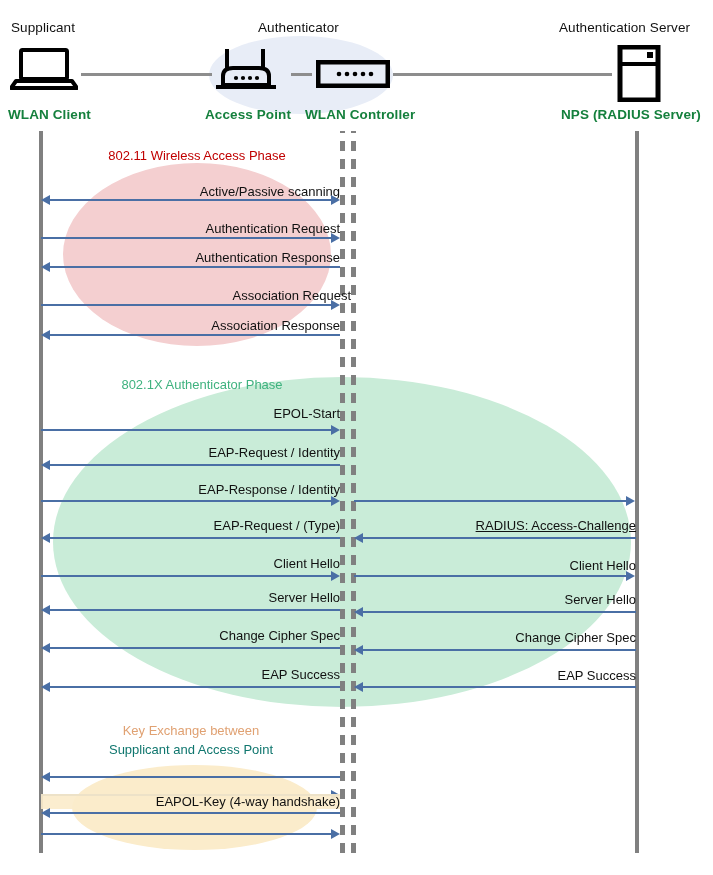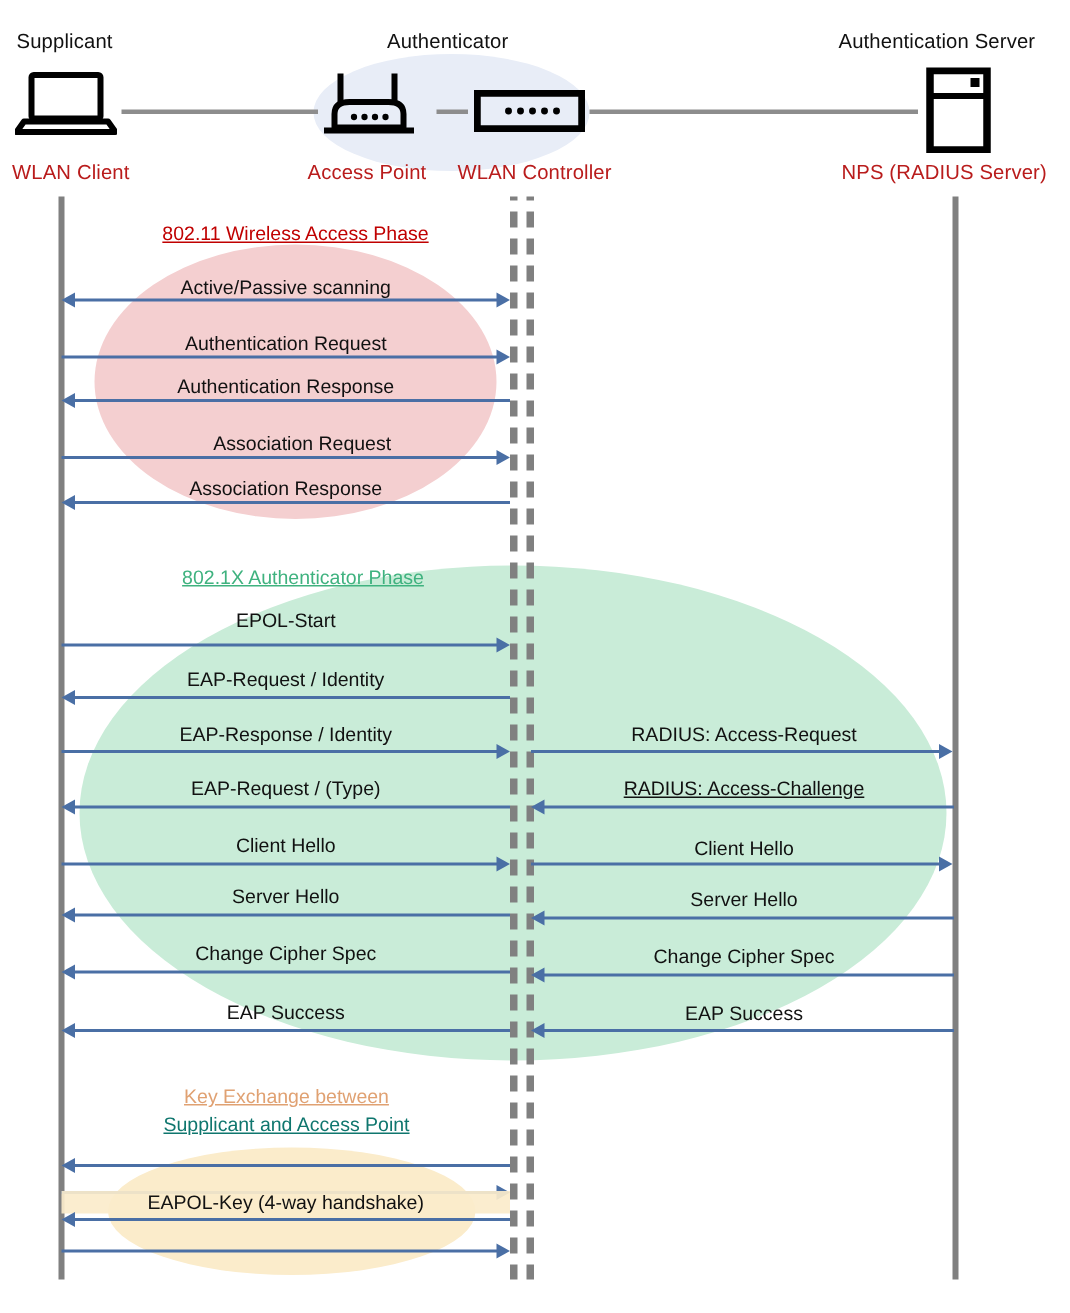--- a/index.html
+++ b/index.html
@@ -23,23 +23,24 @@
   .actor-title {
     position: absolute;
     font-size: 13.5px;
     color: #111111;
     white-space: nowrap;
     letter-spacing: 0.1px;
   }
   .actor-sublabel {
     position: absolute;
     font-size: 13.5px;
-    color: #b91c1c;
+    color: #15803d;
     white-space: nowrap;
     letter-spacing: 0.1px;
+    font-weight: bold;
   }
   .auth-blob {
     position: absolute;
     border-radius: 50%;
     background: #e8edf7;
   }
   .link-line {
     position: absolute;
     height: 3px;
     background: #8d8d8d;
@@ -70,42 +71,41 @@
   .blob-green  { background: #c9ecd8; }
   .blob-orange { background: #fbeccb; }
 
   
   .phase-label {
     position: absolute;
     font-size: 13px;
     text-align: center;
     white-space: nowrap;
     line-height: 19px;
-    text-decoration: underline;
   }
   
   .msg-line {
     position: absolute;
     height: 2px;
     background: #4a6fa5;
   }
   .msg-head {
     position: absolute;
     width: 0;
     height: 0;
     border-top: 5px solid transparent;
     border-bottom: 5px solid transparent;
   }
   .head-right { border-left: 9px solid #4a6fa5; }
   .head-left  { border-right: 9px solid #4a6fa5; }
   .msg-label {
     position: absolute;
     font-size: 13px;
     color: #111111;
-    text-align: center;
+    text-align: right;
     white-space: nowrap;
   }
 </style>
 </head>
 <body>
 
 <div id="canvas">
 
   <div class="auth-blob" style="left:209px; top:36px; width:184px; height:78px;"></div>
 
@@ -236,21 +236,20 @@
   <div class="msg-line" style="left:41px; top:794px; width:292px;"></div>
   <div class="msg-head head-right" style="left:331px; top:790px;"></div>
 
   <div class="msg-label" style="left:41px; top:794px; width:299px; background:rgba(251,236,203,0.92);">EAPOL-Key (4-way handshake)</div>
   <div class="msg-line" style="left:46px; top:812px; width:294px;"></div>
   <div class="msg-head head-left" style="left:41px; top:808px;"></div>
 
   <div class="msg-line" style="left:41px; top:833px; width:292px;"></div>
   <div class="msg-head head-right" style="left:331px; top:829px;"></div>
 
-  <div class="msg-label" style="left:356px; top:482px; width:280px;">RADIUS: Access-Request</div>
   <div class="msg-line" style="left:354px; top:500px; width:273px;"></div>
   <div class="msg-head head-right" style="left:626px; top:496px;"></div>
 
   <div class="msg-label" style="left:356px; top:518px; width:280px;text-decoration:underline;">RADIUS: Access-Challenge</div>
   <div class="msg-line" style="left:359px; top:537px; width:277px;"></div>
   <div class="msg-head head-left" style="left:354px; top:533px;"></div>
 
   <div class="msg-label" style="left:356px; top:558px; width:280px;">Client Hello</div>
   <div class="msg-line" style="left:354px; top:575px; width:273px;"></div>
   <div class="msg-head head-right" style="left:626px; top:571px;"></div>

